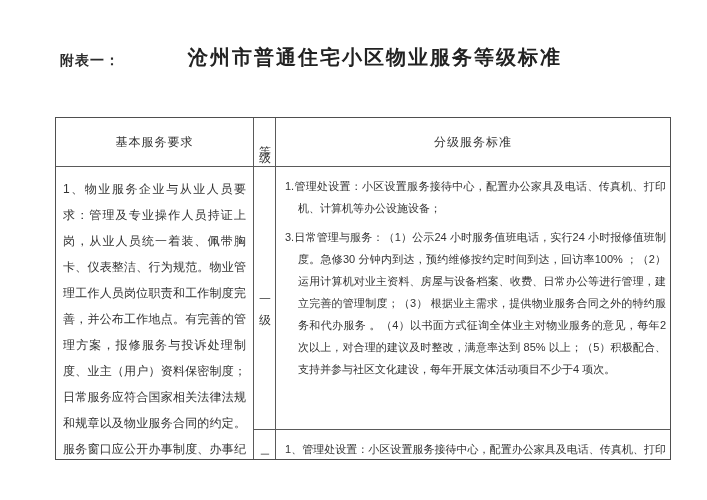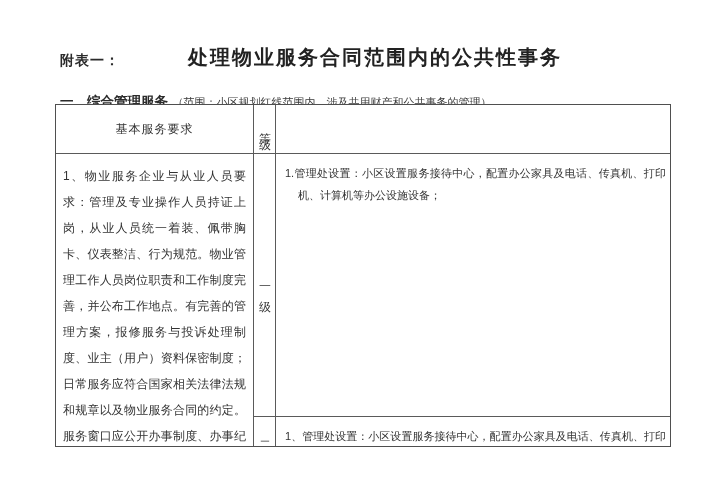--- a/index.html
+++ b/index.html
@@ -40,21 +40,21 @@
     font-size: 13.5px;
     font-weight: bold;
     color: #2b2b2b;
   }
   .sec-scope {
     font-size: 11px;
     color: #3a3a3a;
   }
   .tbl {
     position: absolute;
-    left: 55px; top: 104px;
+    left: 55px; top: 117px;
     width: 616px; height: 343px;
     border: 1px solid #4f4f4f;
     display: flex;
     flex-direction: column;
     overflow: hidden;
     background: #fff;
   }
   .thead {
     display: flex;
     height: 49px;
@@ -132,47 +132,45 @@
     text-indent: -13px;
   }
 </style>
 </head>
 <body>
 
 <div class="page">
 
   <div class="annex">附表一：</div>
 
-  <div class="doc-title">处理物业服务合同范围内的公共性事务</div>
+  <div class="doc-title">沧州市普通住宅小区物业服务等级标准</div>
 
-  <div class="section">
-    <span class="sec-title">一、综合管理服务</span>
-    <span class="sec-scope">（范围：小区规划红线范围内，涉及共用财产和公共事务的管理）</span>
-  </div>
 
   <div class="tbl">
 
     <div class="thead">
       <div class="th th-basic">基本服务要求</div>
       <div class="th th-grade">等级</div>
+      <div class="th th-std">分级服务标准</div>
     </div>
 
     <div class="tbody">
 
       <div class="cell-basic">
         <p>1、物业服务企业与从业人员要求：管理及专业操作人员持证上岗，从业人员统一着装、佩带胸卡、仪表整洁、行为规范。物业管理工作人员岗位职责和工作制度完善，并公布工作地点。有完善的管理方案，报修服务与投诉处理制度、业主（用户）资料保密制度；日常服务应符合国家相关法律法规和规章以及物业服务合同的约定。服务窗口应公开办事制度、办事纪律、收费项目和标准。</p>
 
       </div>
 
       <div class="grade-rows">
 
         <div class="grow row1">
           <div class="gcell">一级</div>
           <div class="scell">
             <p>1.管理处设置：小区设置服务接待中心，配置办公家具及电话、传真机、打印机、计算机等办公设施设备；</p>
+            <p>3.日常管理与服务：（1）公示24 小时服务值班电话，实行24 小时报修值班制度。急修30 分钟内到达，预约维修按约定时间到达，回访率100% ；（2）运用计算机对业主资料、房屋与设备档案、收费、日常办公等进行管理，建立完善的管理制度；（3） 根据业主需求，提供物业服务合同之外的特约服务和代办服务 。（4）以书面方式征询全体业主对物业服务的意见，每年2 次以上，对合理的建议及时整改，满意率达到 85% 以上；（5）积极配合、支持并参与社区文化建设，每年开展文体活动项目不少于4 项次。</p>
           </div>
         </div>
 
         <div class="grow row2">
           <div class="gcell">二</div>
           <div class="scell">
             <p>1、管理处设置：小区设置服务接待中心，配置办公家具及电话、传真机、打印机、计算机等办公设施</p>
           </div>
         </div>
 

